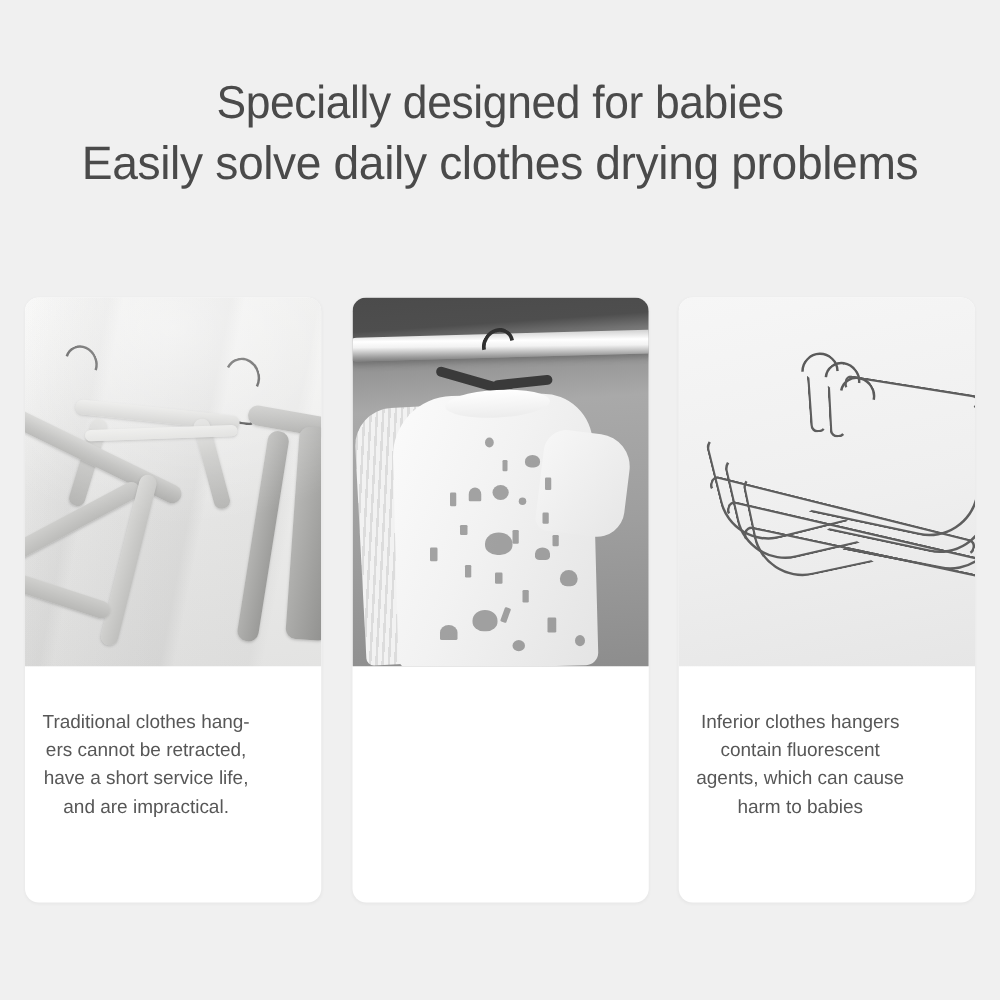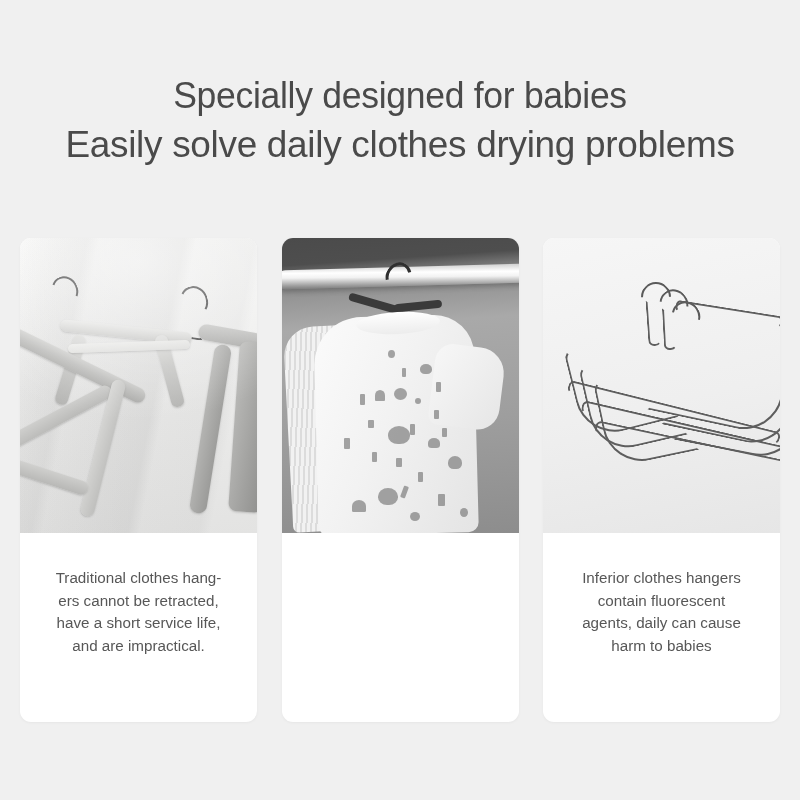--- a/index.html
+++ b/index.html
@@ -17,21 +17,21 @@
     position: relative;
     width: 800px;
     height: 800px;
     box-sizing: border-box;
   }
 
   
   .headline {
     position: absolute;
     left: 0;
-    top: 72px;
+    top: 58px;
     width: 800px;
     text-align: center;
     color: #4a4a4a;
   }
   .headline-line {
     display: block;
     font-size: 37px;
     line-height: 48px;
     font-weight: 400;
     letter-spacing: -0.3px;
@@ -68,21 +68,21 @@
     width: 237px;
     height: 295px;
     overflow: hidden;
     flex: 0 0 auto;
     background: #d8d8d8;
   }
   .card-caption {
     flex: 1 1 auto;
     display: flex;
     align-items: flex-start;
-    justify-content: center;
+    justify-content: flex-start;
     padding: 34px 14px 0 14px;
     box-sizing: border-box;
   }
   .caption-text {
     font-size: 15.2px;
     line-height: 22.5px;
     color: #575757;
     text-align: center;
     white-space: pre-line;
   }
@@ -287,19 +287,19 @@
 
         <div class="wire" style="left:58px; top:134px; width:86px; height:84px; border-radius:10px 0 0 40px; border-right-color:transparent; border-top-color:transparent; transform:rotate(-12deg);"></div>
         <div class="wire" style="left:138px; top:128px; width:116px; height:82px; border-radius:0 10px 40px 0; border-left-color:transparent; border-top-color:transparent; transform:rotate(11deg);"></div>
         <div class="wire" style="left:50px; top:204px; width:208px; height:9px; border-radius:6px; border-bottom-color:transparent; transform:rotate(12deg);"></div>
 
         <div class="wire" style="left:132px; top:70px; width:104px; height:8px; border-radius:5px; border-bottom-color:transparent; transform:rotate(9deg);"></div>
       </div>
       <div class="card-caption">
         <div class="caption-text">Inferior clothes hangers
 contain fluorescent
-agents, daily can cause
+agents, which can cause
 harm to babies</div>
       </div>
     </div>
 
   </div>
 </div>
 
 </body></html>

